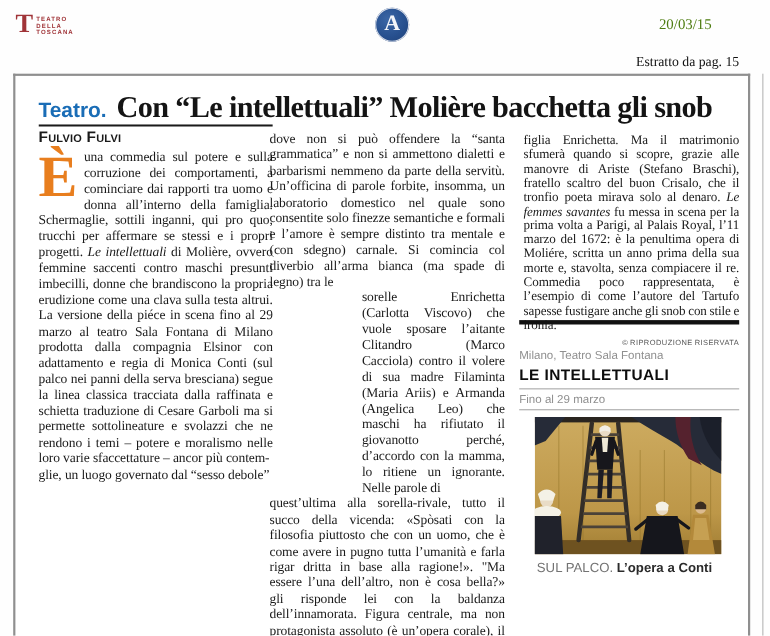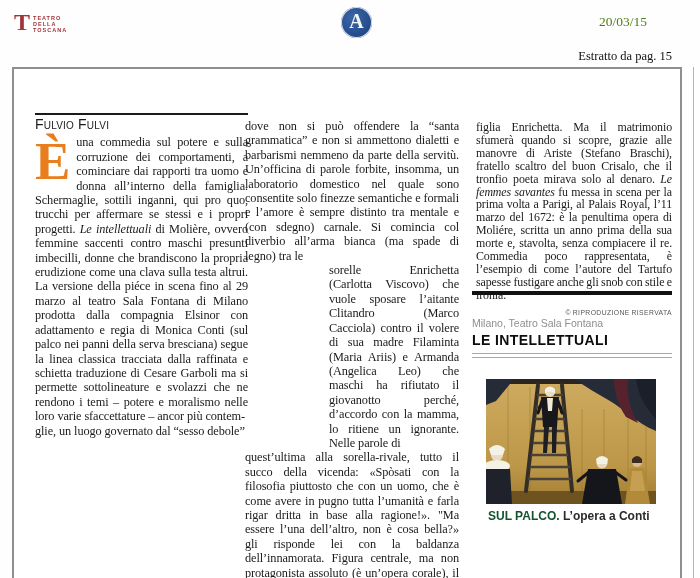--- a/index.html
+++ b/index.html
@@ -30,41 +30,41 @@
   .kicker { font-family:"Liberation Sans",sans-serif; font-weight:bold; font-size:19px; color:#1a6db6; }
   .headline { font-family:"Liberation Serif",serif; font-weight:600; font-size:27.5px; letter-spacing:-0.6px; color:#141414; }
 
   
   .col { position:absolute; text-align:justify; font-size:12.3px; line-height:14.4px; letter-spacing:-0.1px; overflow:hidden; }
   .col1 { left:21px; top:44px; width:213px; height:465px; }
   .col2 { left:231px; top:50px; width:214px; height:459px; }
   .col3 { left:462px; top:52px; width:196px; font-size:11.9px; line-height:12.9px; word-spacing:-0.5px; }
 
   .byline-rule { border-top:2px solid #1a1a1a; margin-bottom:2px; }
-  .byline { font-family:"Liberation Sans",sans-serif; font-weight:normal; font-variant:small-caps; font-size:14px; letter-spacing:0.2px; margin-bottom:4px; text-align:left; }
+  .byline { font-family:"Liberation Sans",sans-serif; font-weight:bold; font-variant:small-caps; font-size:14px; letter-spacing:0.2px; margin-bottom:4px; text-align:left; }
 
   .dropcap { float:left; color:#e87e1e; font-weight:bold; font-size:53px; line-height:44px; padding:4px 6px 0 0; }
   .narrow-r { width:153px; }            
   .narrow-l { margin-left:84px; }
   .italic { font-style:italic; }
 
   .copyright { text-align:right; font-family:"Liberation Sans",sans-serif; font-size:6.8px; letter-spacing:0.4px; color:#555; margin-top:5px; }
 
   
   .infobox { position:absolute; left:458px; top:222px; width:200px; font-family:"Liberation Sans",sans-serif; }
   .infobox .thick-rule { border-top:4px solid #111; margin-bottom:5px; }
   .infobox .venue { color:#8f8f8f; font-size:10.5px; margin-bottom:3px;margin-top:22px; }
   .infobox .show-title { color:#0d0d0d; font-weight:bold; font-size:14px; letter-spacing:0.4px; margin-bottom:5px; }
   .infobox .thin-rule { border-top:1.5px solid #a8a8a8; margin:0 0 3px 0; }
   .infobox .dates { color:#8f8f8f; font-size:10.5px; margin-bottom:3px; }
 
   
   .stage-photo { position:absolute; left:472px; top:310px; width:170px; height:125px; overflow:hidden; }
   .photo-caption { position:absolute; left:474px; top:440px; width:185px; font-family:"Liberation Sans",sans-serif; font-size:12px; }
-  .cap-label { color:#14532d; font-weight:bold; }
+  .cap-label { color:#737373; font-weight:normal; }
   .cap-text { color:#2b2b2b; font-weight:600; }
 </style>
 </head>
 <body>
 
 <div class="page">
 
   <div class="toscana-logo">
     <span class="toscana-t">T</span>
     <span class="toscana-lines">
@@ -76,20 +76,24 @@
 
   <div class="avvenire-logo">
     <span class="avvenire-a">A</span>
   </div>
 
   <div class="header-date">20/03/15</div>
   <div class="excerpt">Estratto da pag. 15</div>
 
   <div class="clip-box">
 
+    <div class="headline-row">
+      <span class="kicker">Teatro.</span>
+      <span class="headline">Con “Le intellettuali” Molière bacchetta gli snob</span>
+    </div>
 
     <div class="col col1">
       <div class="byline-rule"></div>
       <div class="byline">Fulvio Fulvi</div>
       <div>
         <span class="dropcap">È</span><span>una commedia sul potere e sulla corruzione dei comportamenti, a cominciare dai rapporti tra uomo e donna all’interno della famiglia. Schermaglie, sottili inganni, qui pro quo, trucchi per affermare se stessi e i propri progetti. </span><span class="italic">Le intellettuali</span><span> di Molière, ovvero femmine saccenti contro maschi presunti imbecilli, donne che brandiscono la propria erudizione come una clava sulla testa altrui. La versione della piéce in scena fino al 29 marzo al teatro Sala Fontana di Milano prodotta dalla compagnia Elsinor con adattamento e regia di Monica Conti (sul palco nei panni della serva bresciana) segue la linea classica tracciata dalla raffinata e schietta traduzione di Cesare Garboli ma si permette sottolineature e svolazzi che ne rendono i temi – potere e moralismo nelle loro varie sfaccettature – ancor più contem-</span>
       </div>
       <div class="narrow-r">
       </div>
       <div>glie, un luogo governato dal “sesso debole”</div>
@@ -107,20 +111,21 @@
         <span>figlia Enrichetta. Ma il matrimonio sfumerà quando si scopre, grazie alle manovre di Ariste (Stefano Braschi), fratello scaltro del buon Crisalo, che il tronfio poeta mirava solo al denaro. </span><span class="italic">Le femmes savantes</span><span> fu messa in scena per la prima volta a Parigi, al Palais Royal, l’11 marzo del 1672: è la penultima opera di Moliére, scritta un anno prima della sua morte e, stavolta, senza compiacere il re. Commedia poco rappresentata, è l’esempio di come l’autore del Tartufo sapesse fustigare anche gli snob con stile e ironia.</span>
       </div>
       <div class="copyright">© RIPRODUZIONE RISERVATA</div>
     </div>
 
     <div class="infobox">
       <div class="thick-rule"></div>
       <div class="venue">Milano, Teatro Sala Fontana</div>
       <div class="show-title">LE INTELLETTUALI</div>
       <div class="thin-rule"></div>
+      <div class="dates">Fino al 29 marzo</div>
       <div class="thin-rule"></div>
     </div>
 
     <div class="stage-photo">
       <svg width="170" height="125" viewBox="0 0 170 125" xmlns="http://www.w3.org/2000/svg">
         <defs>
           <linearGradient id="wall" x1="0" y1="0" x2="0" y2="1">
             <stop offset="0" stop-color="#cdab60"></stop>
             <stop offset="0.7" stop-color="#bd9748"></stop>
             <stop offset="1" stop-color="#a07d33"></stop>

